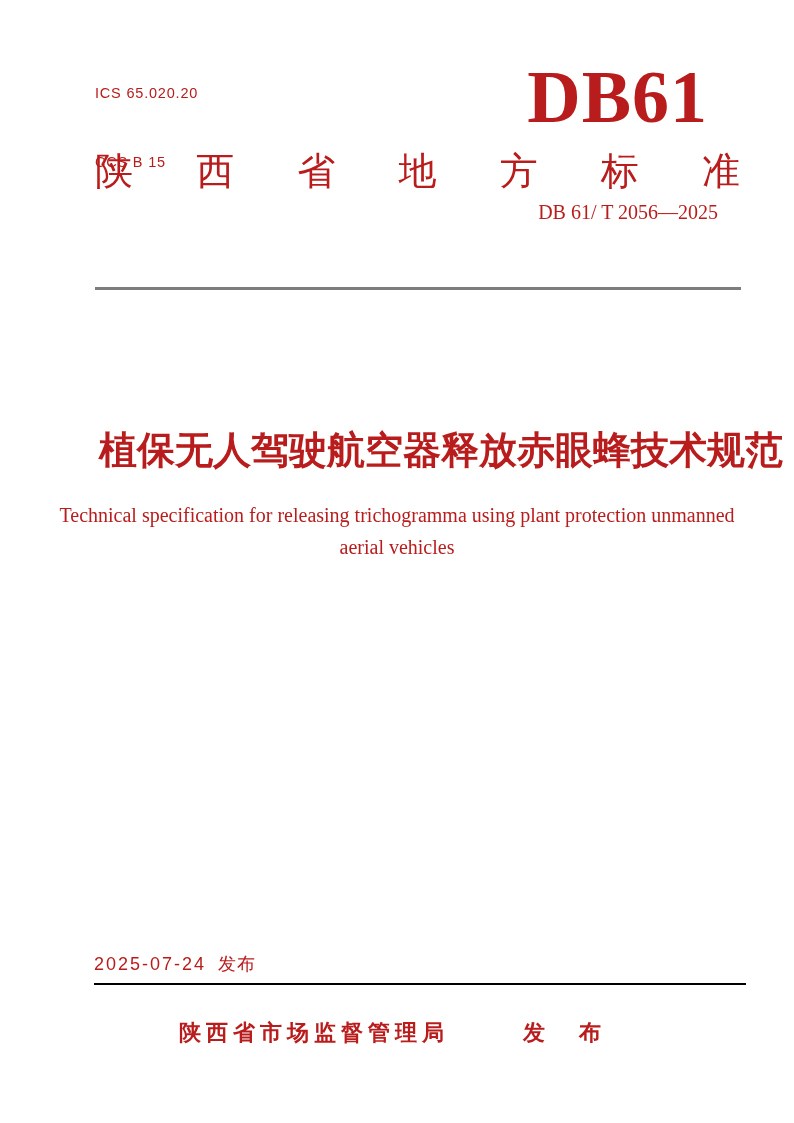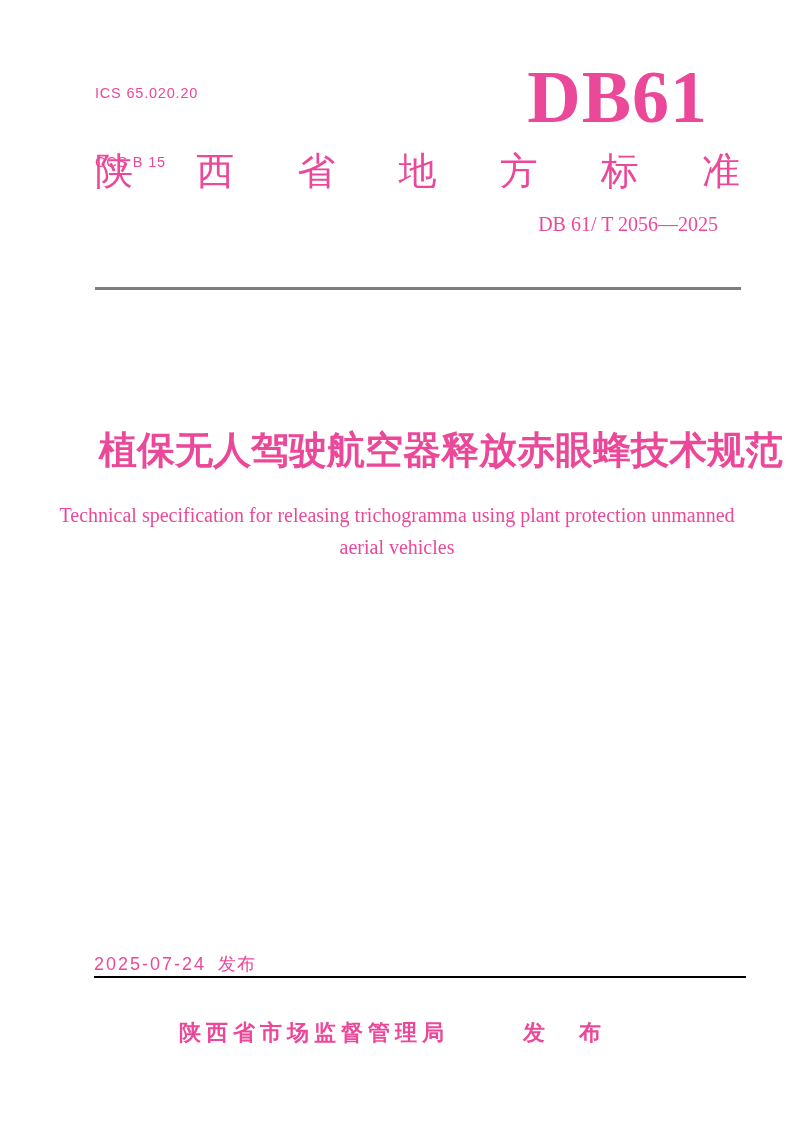--- a/index.html
+++ b/index.html
@@ -6,21 +6,21 @@
     margin: 0;
     padding: 0;
     background: #ffffff;
   }
   .page {
     position: relative;
     width: 794px;
     height: 1123px;
     margin: 0 auto;
     background: #ffffff;
-    color: #ec4899;
+    color: #b91c1c;
     font-family: "Liberation Sans", sans-serif;
     overflow: hidden;
   }
 
   
   .ics-block {
     position: absolute;
     left: 95px;
     top: 36px;
     font-size: 14.5px;
@@ -52,21 +52,21 @@
     justify-content: space-between;
     font-size: 38px;
     line-height: 42px;
     font-weight: 400;
   }
 
   
   .designation {
     position: absolute;
     right: 76px;
-    top: 211px;
+    top: 199px;
     font-family: "Liberation Serif", serif;
     font-size: 20px;
     line-height: 26px;
   }
 
   
   .rule-gray {
     position: absolute;
     left: 95px;
     top: 287px;
@@ -103,20 +103,21 @@
   
   .dates-row {
     position: absolute;
     left: 94px;
     top: 952px;
     width: 652px;
     display: flex;
     justify-content: space-between;
     align-items: flex-end;
     font-size: 18px;
+    padding-bottom: 7px;
     border-bottom: 2px solid #000;
   }
   .date-num {
     letter-spacing: 2px;
   }
   .date-label {
     margin-left: 7px;
     letter-spacing: 1px;
   }
 

